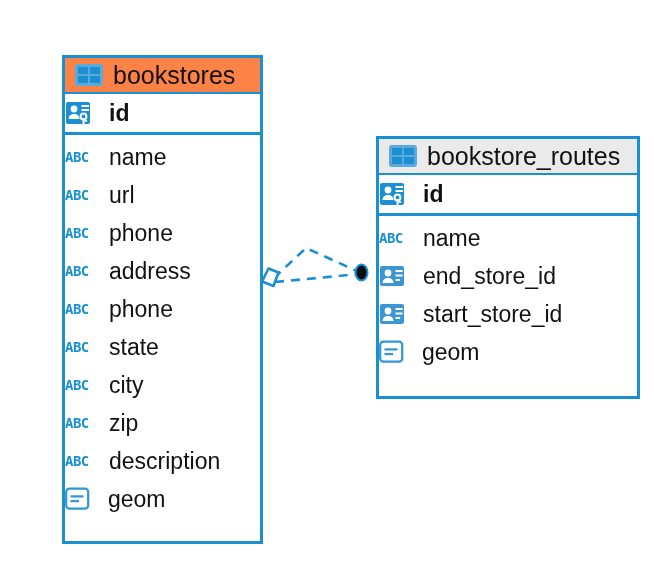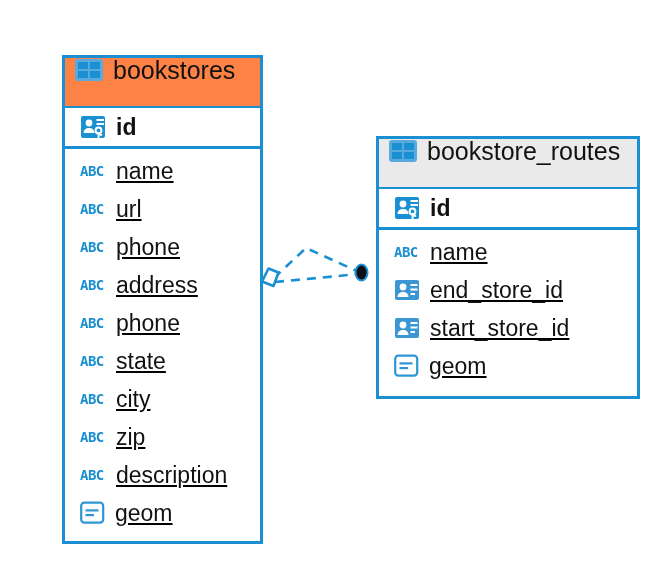--- a/index.html
+++ b/index.html
@@ -38,22 +38,23 @@
   #entity-bookstore-routes {
     left: 376px;
     top: 136px;
     width: 264px;
     height: 263px;
   }
 
   
   .entity-header {
     display: flex;
+    align-items: center;
     box-sizing: border-box;
-    height: 48px;
+    height: 34px;
     padding-left: 9px;
     gap: 9px;
   }
   .entity-header.accent-orange {
     background: #fd8246;
   }
   .entity-header.accent-gray {
     background: #eaeaea;
   }
   .entity-title {
@@ -68,36 +69,35 @@
     border-top: 2px solid #1a8fd1;
     border-bottom: 3px solid #1a8fd1;
   }
 
   
   .field-row {
     display: flex;
     align-items: center;
     box-sizing: border-box;
     height: 38px;
-    padding-left: 15px;
-    gap: 8px;
+    padding-left: 0;
+    gap: 16px;
   }
   .field-name {
     font-size: 23px;
     color: #111111;
     line-height: 1;
     white-space: nowrap;
   }
   .field-name.bold {
     font-weight: bold;
   }
 
   .fields-section {
     padding-top: 3px;
-    text-decoration: underline;
   }
 
   
   .icon {
     flex: 0 0 auto;
     display: inline-flex;
     align-items: center;
     justify-content: center;
     line-height: 0;
   }

